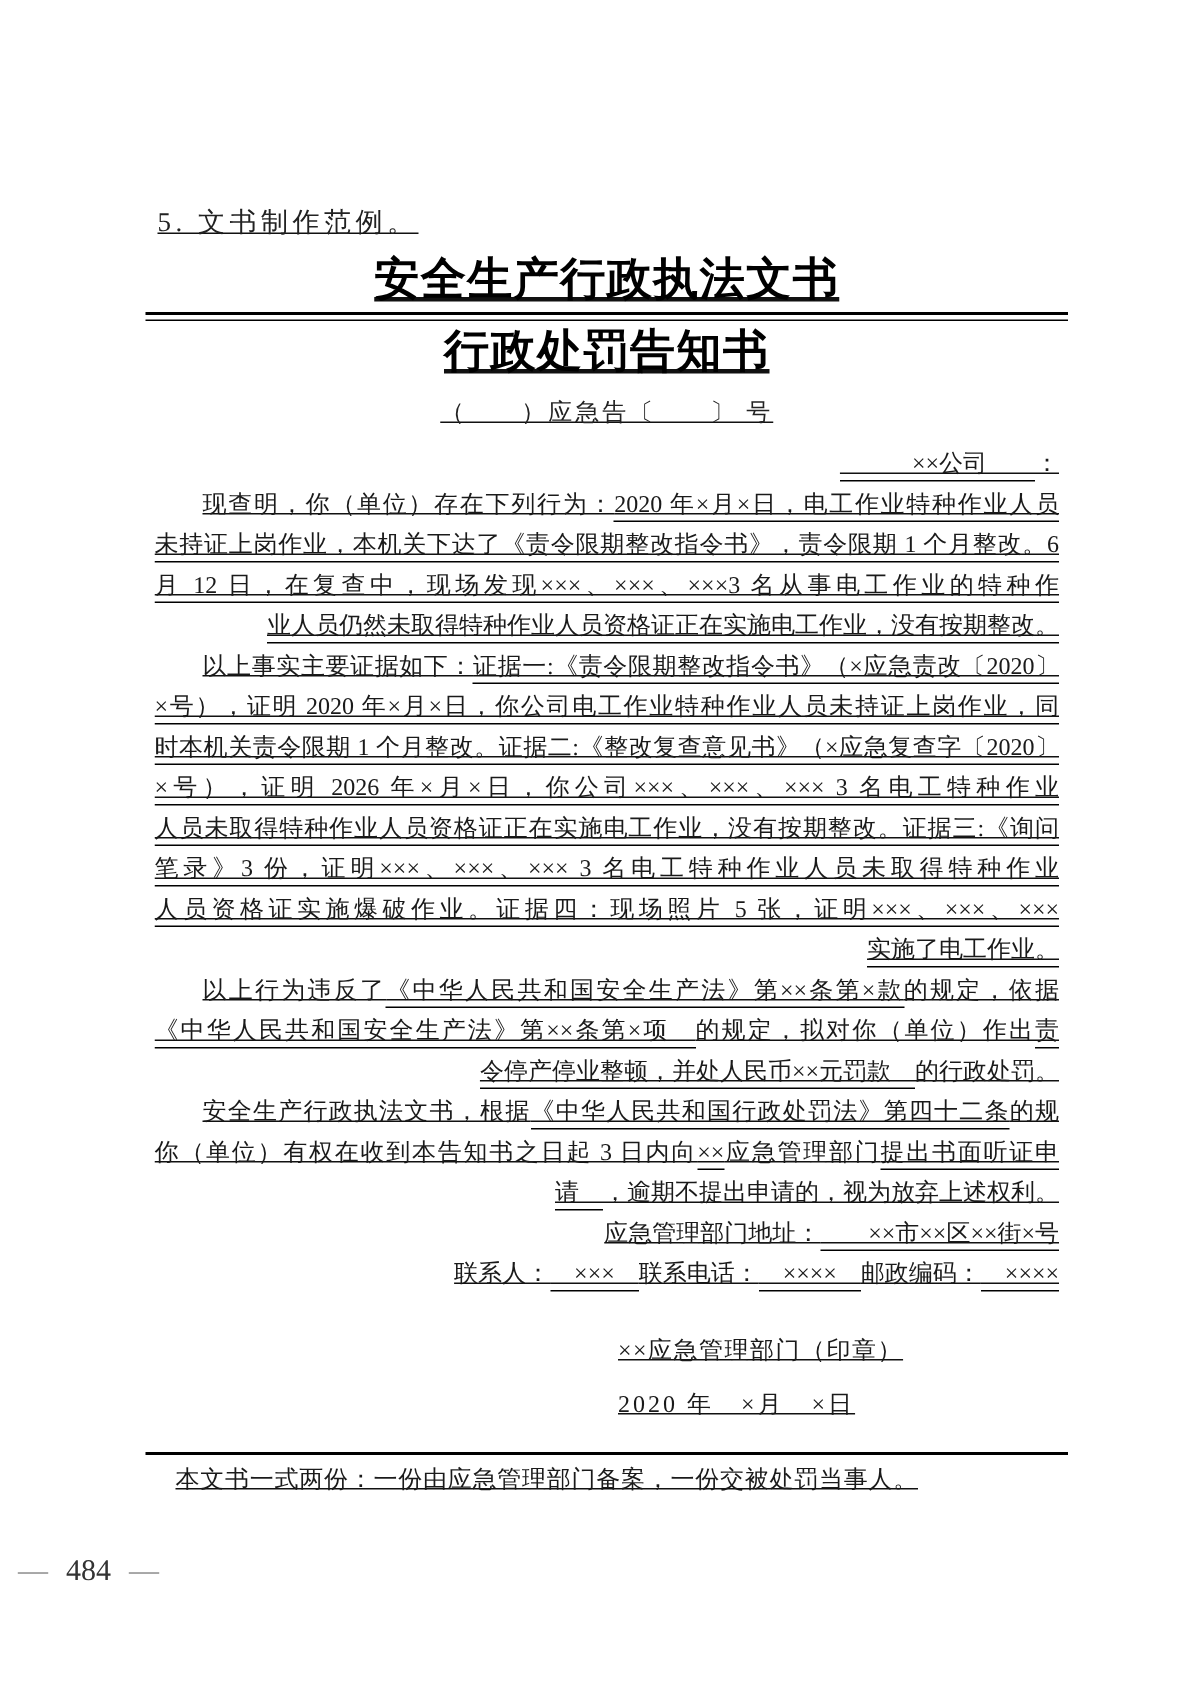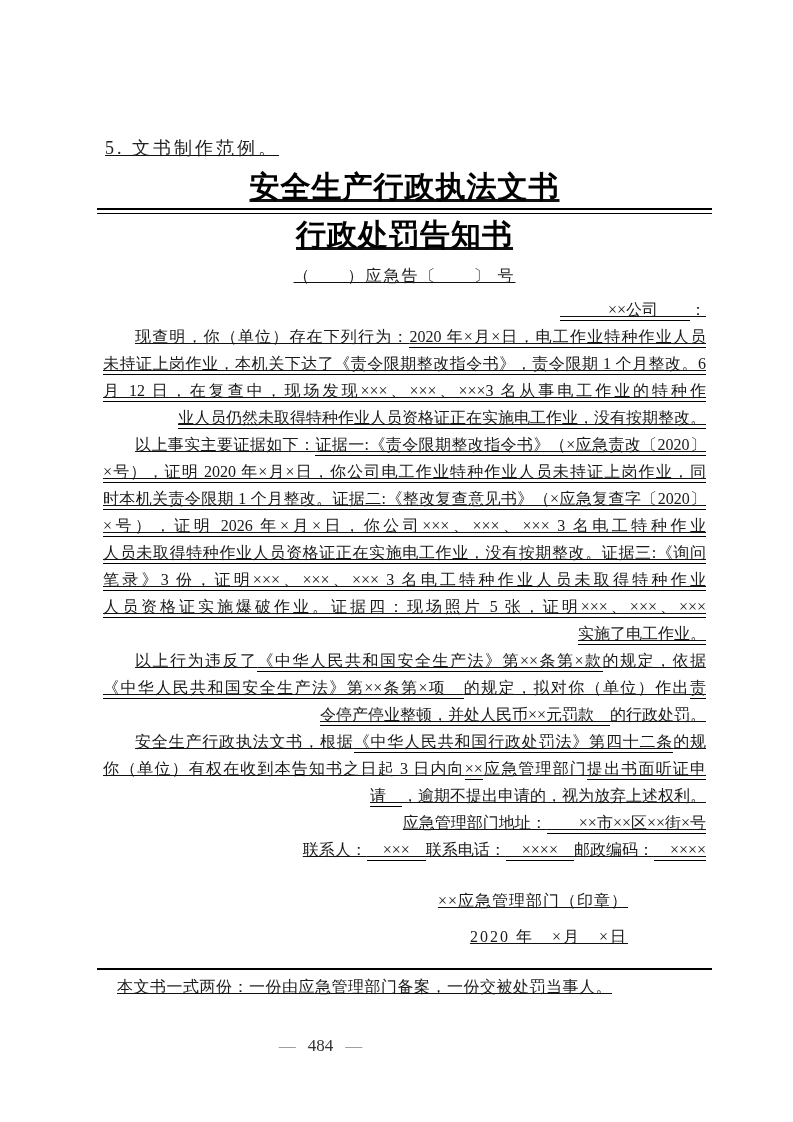--- a/index.html
+++ b/index.html
@@ -39,35 +39,35 @@
   .body-block{margin-top:9px;}
   .bodyline{
     font-size:16px;line-height:27px;height:27px;overflow:hidden;
     text-align:right;white-space:normal;color:#1a1a1a;
   }
   .bodyline.fill{text-align:justify;text-align-last:justify;}
   .bodyline.indent{text-indent:32px;}
   .bodyline .u{border-bottom:1px solid #000;padding-bottom:2px;}
   .signature{
     margin:24px 78px 0 auto;
-    width:216px;text-align:right;
+    width:216px;text-align:left;
   }
   .sig-authority{font-size:16px;line-height:27px;letter-spacing:1px;color:#1a1a1a;}
   .sig-date{font-size:16px;line-height:27px;margin-top:9px;letter-spacing:2px;color:#1a1a1a;}
   .bottom-rule{
     border-top:2px solid #000;
     margin:18px -6px 0 -6px;
   }
   .footer-note{
     font-size:16px;line-height:24px;color:#1a1a1a;
     padding:5px 0 0 14px;letter-spacing:0.5px;
   }
   .page-number{
     position:absolute;left:0;top:1036px;width:641px;
-    text-align:center;font-size:17px;color:#333;
+    text-align:left;font-size:20px;color:#333;
   }
   .page-number .dash{color:#8f8f8f;margin:0 12px;}
 </style>
 </head>
 <body>
 
 <div class="page">
 
   <div class="section-heading">5. 文书制作范例。</div>
 

